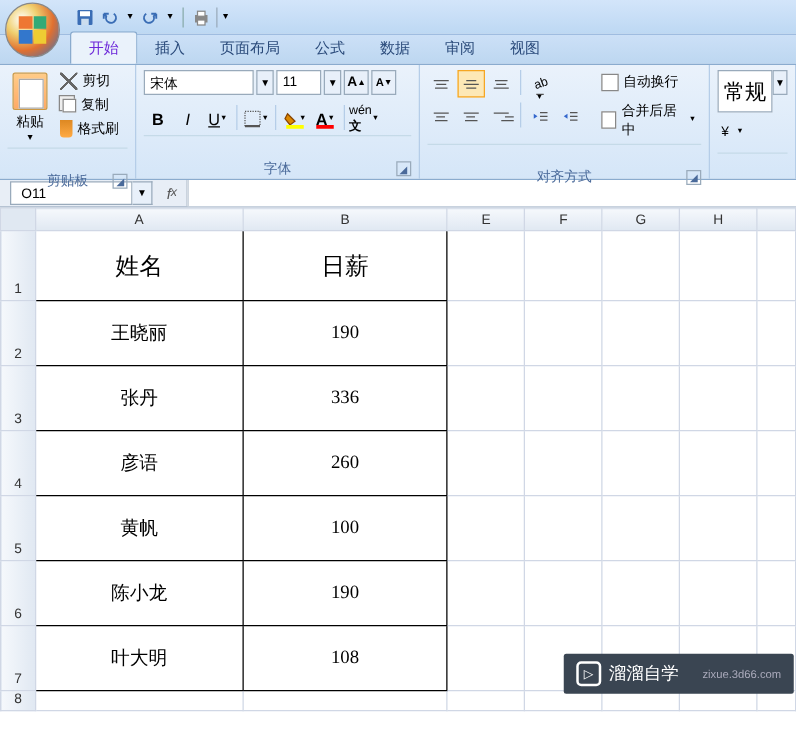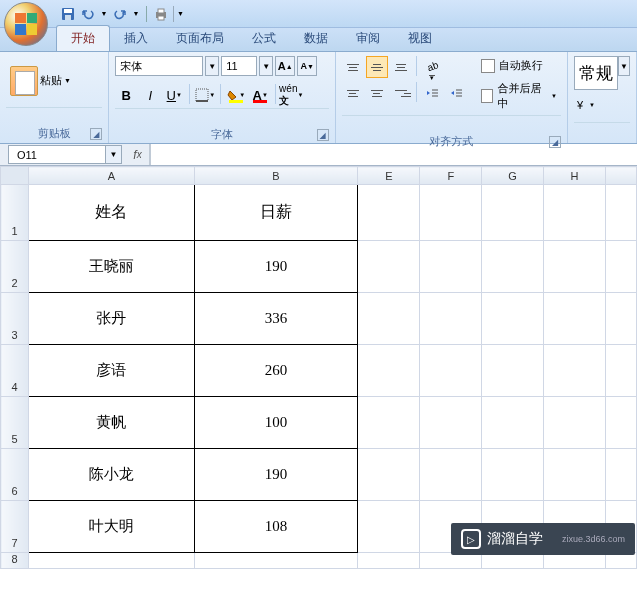--- a/index.html
+++ b/index.html
@@ -10,30 +10,30 @@
     .office-btn { width: 44px; height: 44px; border-radius: 50%; background: radial-gradient(circle at 30% 30%, #fff, #f0d070 30%, #e07030 60%, #3070c0); margin: 2px 4px -18px 4px; position: relative; z-index: 10; border: 1px solid #888; display: flex; align-items: center; justify-content: center; }
     .office-logo { width: 22px; height: 22px; display: grid; grid-template: 1fr 1fr / 1fr 1fr; gap: 1px; }
     .office-logo span:nth-child(1){background:#e73;} .office-logo span:nth-child(2){background:#3a7;} .office-logo span:nth-child(3){background:#37c;} .office-logo span:nth-child(4){background:#ec3;}
     .qat { display: flex; align-items: center; gap: 4px; margin-left: 8px; }
     .qat-btn { width: 16px; height: 16px; display: flex; align-items: center; justify-content: center; cursor: pointer; }
     .qat-sep { width: 1px; height: 16px; background: #8aa; margin: 0 2px; }
     
     
     .tabs { height: 24px; background: linear-gradient(#cce0f7, #bdd7f0); display: flex; align-items: flex-end; padding-left: 56px; border-bottom: 1px solid #8aabce; }
     .tab { padding: 4px 14px; font-size: 12px; cursor: pointer; color: #2a4a7a; }
-    .tab.active { background: #eaf2fb; border: 1px solid #8aabce; border-bottom: none; border-radius: 3px 3px 0 0; color: #7f1d1d; text-align: center; }
+    .tab.active { background: #eaf2fb; border: 1px solid #8aabce; border-bottom: none; border-radius: 3px 3px 0 0; color: #6d28d9; text-align: center; }
     
     
     .ribbon { height: 92px; background: linear-gradient(#eaf2fb, #d5e6f8); display: flex; border-bottom: 1px solid #8aabce; }
     .group { border-right: 1px solid #b5cde8; padding: 4px 6px 2px; display: flex; flex-direction: column; }
     .group-body { flex: 1; display: flex; gap: 4px; }
     .group-label { text-align: center; font-size: 11px; color: #4a6a9a; padding-top: 18px; border-top: 1px solid #c5dae8; margin-top: 2px; position: relative; }
     .dlg-launcher { position: absolute; right: 0; bottom: 1px; width: 12px; height: 12px; border: 1px solid #9ab; font-size: 8px; display: flex; align-items: center; justify-content: center; cursor: pointer; }
     
-    .paste-col { display: flex; flex-direction: row; align-items: center; gap: 2px; cursor: pointer; padding: 2px 4px; }
+    .paste-col { display: flex; flex-direction: column; align-items: center; gap: 2px; cursor: pointer; padding: 2px 4px; }
     .paste-icon { width: 28px; height: 30px; background: linear-gradient(#fc8, #fa6); border: 1px solid #c94; border-radius: 2px; position: relative; }
     .paste-icon::before { content:''; position:absolute; top:4px; left:4px; width:18px; height:22px; background:#fff; border:1px solid #aaa; }
     .paste-label { font-size: 11px; }
     
     .clip-right { display: flex; flex-direction: column; gap: 2px; }
     .clip-item { display: flex; align-items: center; gap: 4px; font-size: 11px; padding: 1px 2px; cursor: pointer; }
     .clip-ico { width: 14px; height: 14px; }
     .ico-cut { background: linear-gradient(45deg, transparent 45%, #666 45%, #666 55%, transparent 55%), linear-gradient(-45deg, transparent 45%, #666 45%, #666 55%, transparent 55%); position: relative; }
     .ico-copy { background: #fff; border: 1px solid #888; box-shadow: -2px -2px 0 #eee, -2px -2px 0 1px #888; margin: 2px 0 0 2px; width: 11px; height: 11px; }
     .ico-brush { background: linear-gradient(#d82, #fa4); width: 10px; height: 14px; border-radius: 0 0 3px 3px; }
@@ -72,21 +72,21 @@
     
     
     .grid-area { position: relative; }
     .sheet { border-collapse: collapse; table-layout: fixed; }
     .sheet th, .sheet td { border: 1px solid #d0d7e5; font-weight: normal; }
     .col-hdr { height: 18px; background: linear-gradient(#f5f8fc, #e0e8f2); text-align: center; font-size: 11px; color: #333; border: 1px solid #9eb6ce; }
     .row-hdr { width: 28px; background: linear-gradient(90deg, #f5f8fc, #e0e8f2); text-align: center; font-size: 11px; color: #333; border: 1px solid #9eb6ce; vertical-align: bottom; padding-bottom: 3px; }
     .corner { width: 28px; height: 18px; background: #e0e8f2; border: 1px solid #9eb6ce; }
     .cell { background: #fff; font-size: 15px; text-align: center; vertical-align: middle; font-family: SimSun, serif; }
     .data-cell { border: 1px solid #000 !important; background: #fff; }
-    .hdr-cell { border: 1px solid #000 !important; font-size: 16px; }
+    .hdr-cell { border: 1px solid #000 !important; font-size: 19px; }
     .empty-cell { background: #fff; }
     
     
     .watermark { position: absolute; right: 2px; bottom: 14px; background: #3a4552; color: #fff; padding: 6px 10px; font-size: 14px; display: flex; align-items: center; gap: 6px; border-radius: 2px; }
     .wm-ico { width: 20px; height: 20px; border: 2px solid #fff; border-radius: 4px; display: flex; align-items: center; justify-content: center; font-size: 10px; }
     .wm-sub { font-size: 9px; color: #aab; margin-left: 13px; }
     
     svg { display: block; }
   </style>
 </head>
@@ -144,20 +144,34 @@
 </div>
 
 <div class="ribbon">
 
   <div class="group" style="width:110px">
     <div class="group-body">
       <div class="paste-col">
         <div class="paste-icon"></div>
         <div class="paste-label">粘贴</div>
         <div style="font-size:7px;">▼</div>
+      </div>
+      <div class="clip-right">
+        <div class="clip-item">
+            <span class="clip-ico ico-cut"></span>
+            <span>剪切</span>
+          </div>
+        <div class="clip-item">
+            <span class="clip-ico ico-copy"></span>
+            <span>复制</span>
+          </div>
+        <div class="clip-item">
+            <span class="clip-ico ico-brush"></span>
+            <span>格式刷</span>
+          </div>
       </div>
     </div>
     <div class="group-label"><span>剪贴板</span><span class="dlg-launcher">◢</span></div>
   </div>
 
   <div class="group" style="width:228px">
     <div class="group-body" style="flex-direction:column">
       <div class="font-top">
         <input class="font-name" value="宋体" style="">
         <div class="dd-arrow">▼</div>

